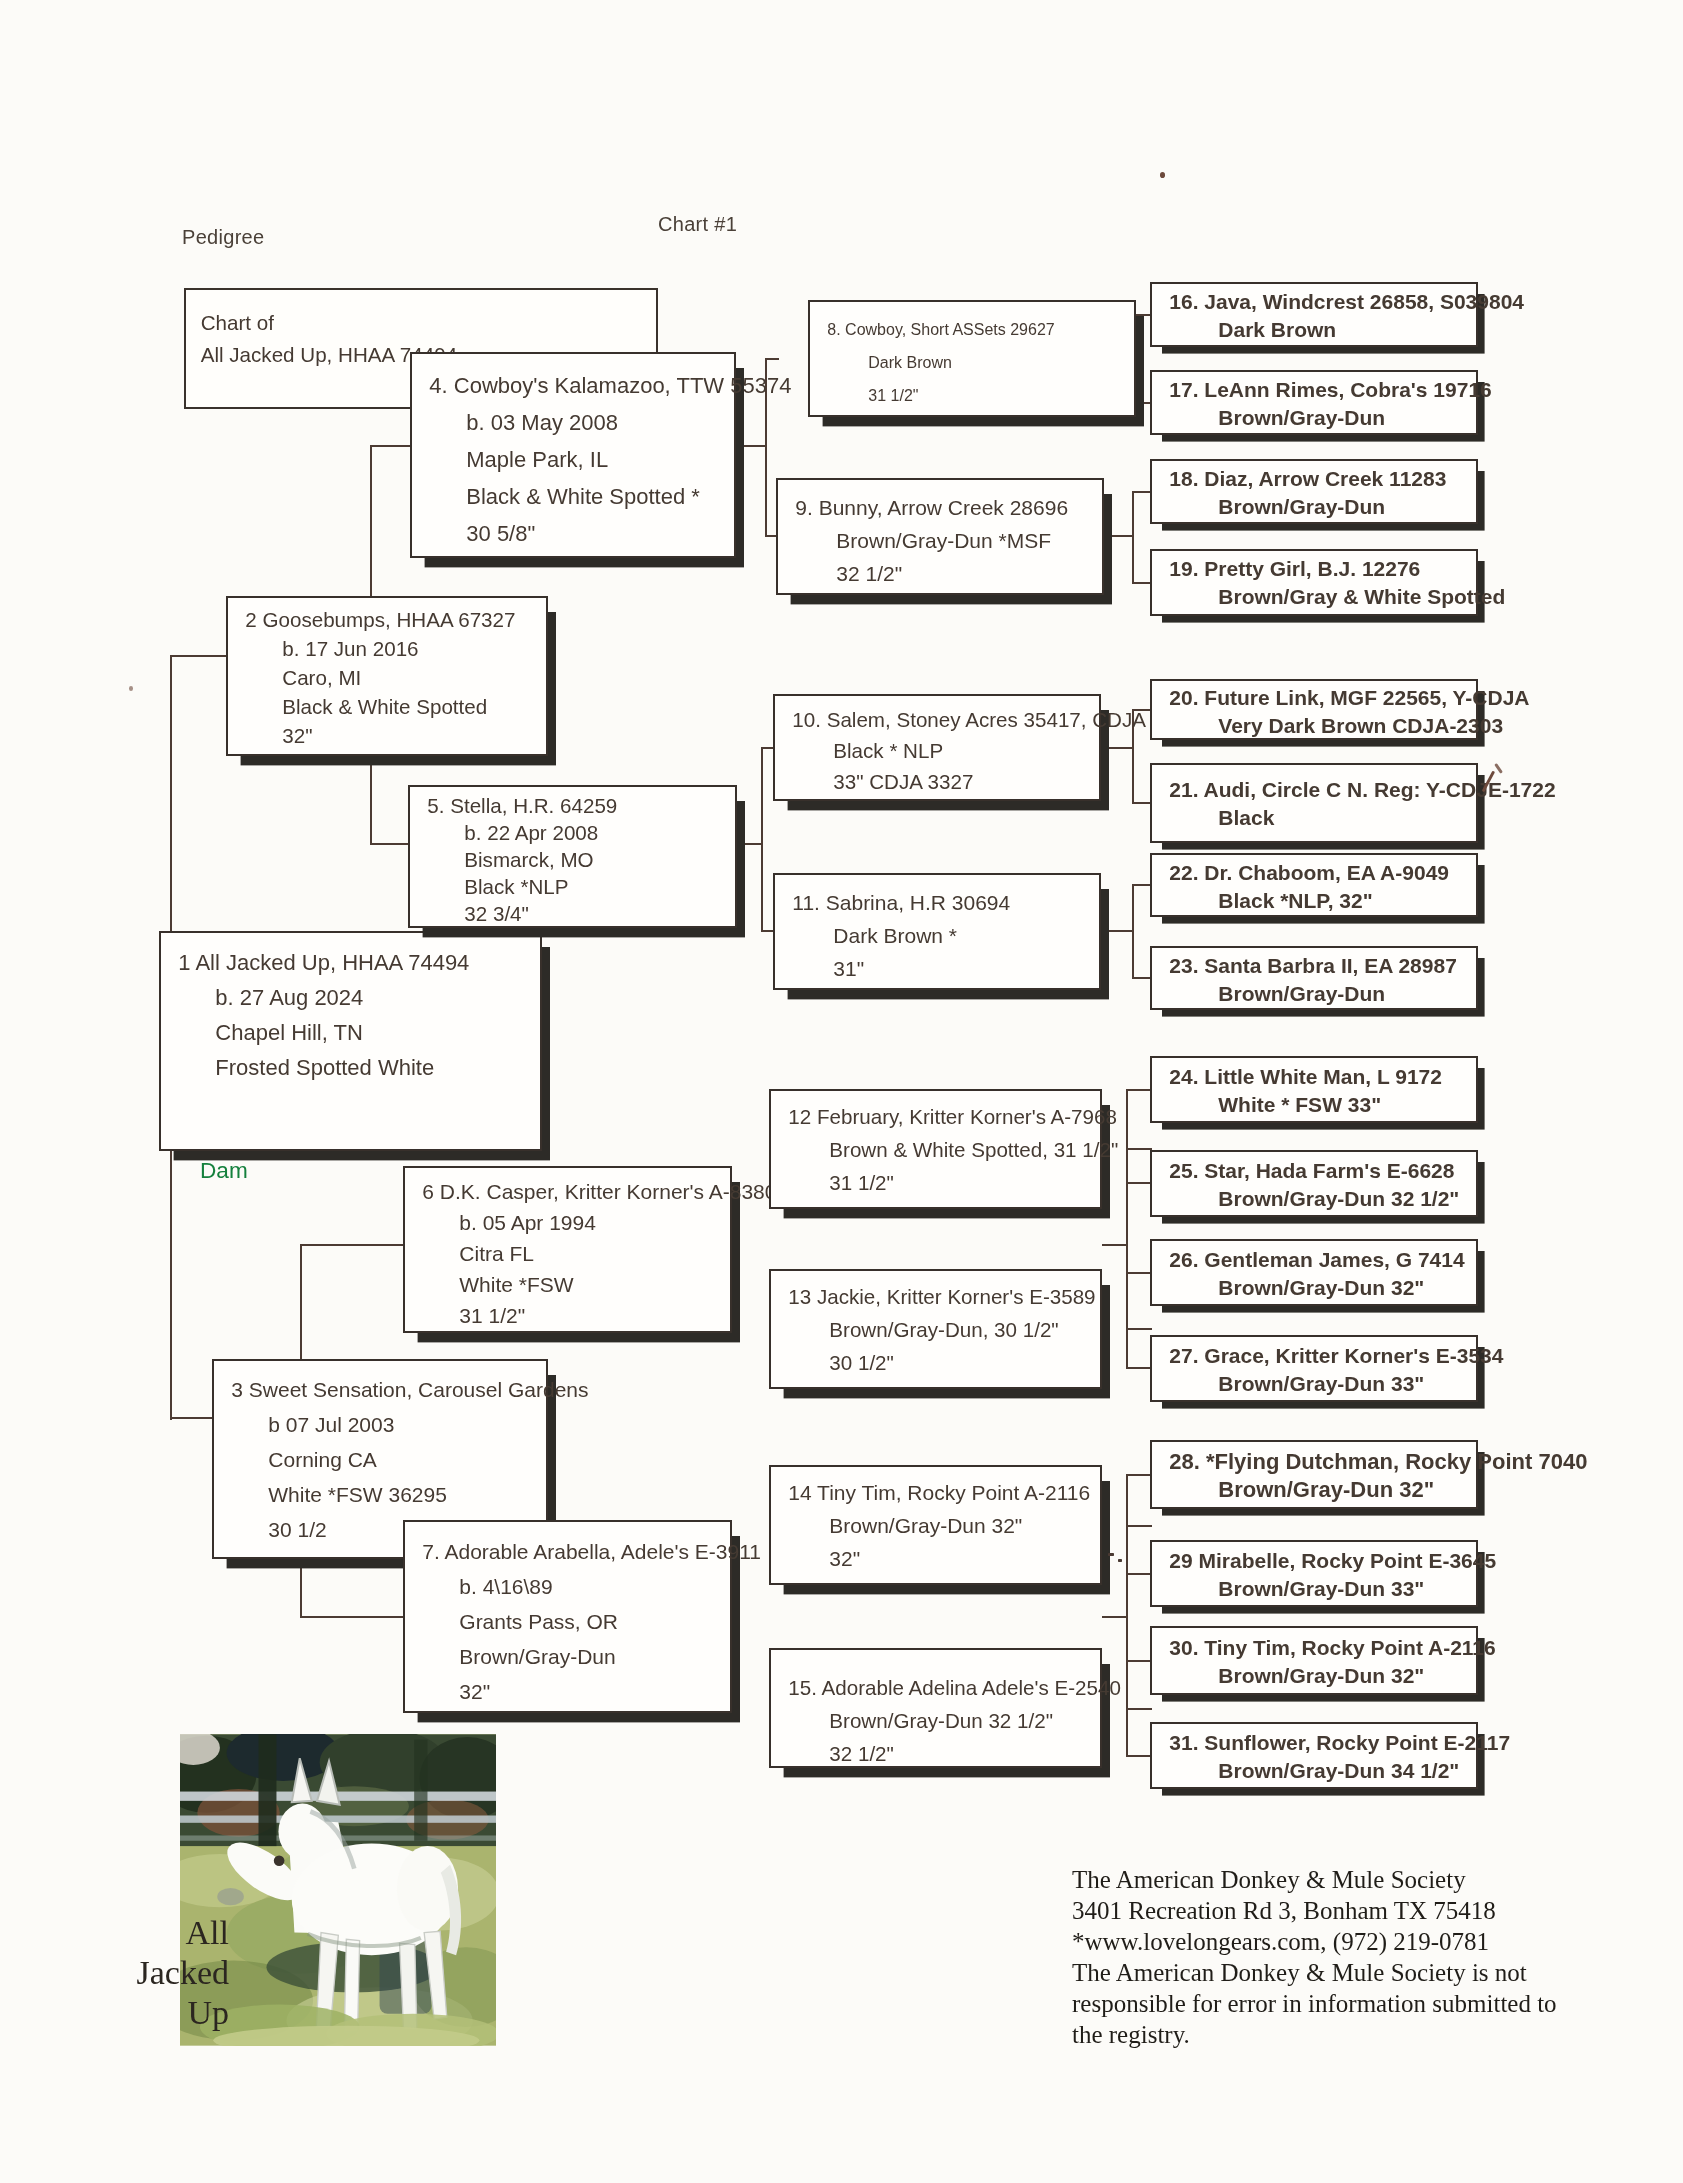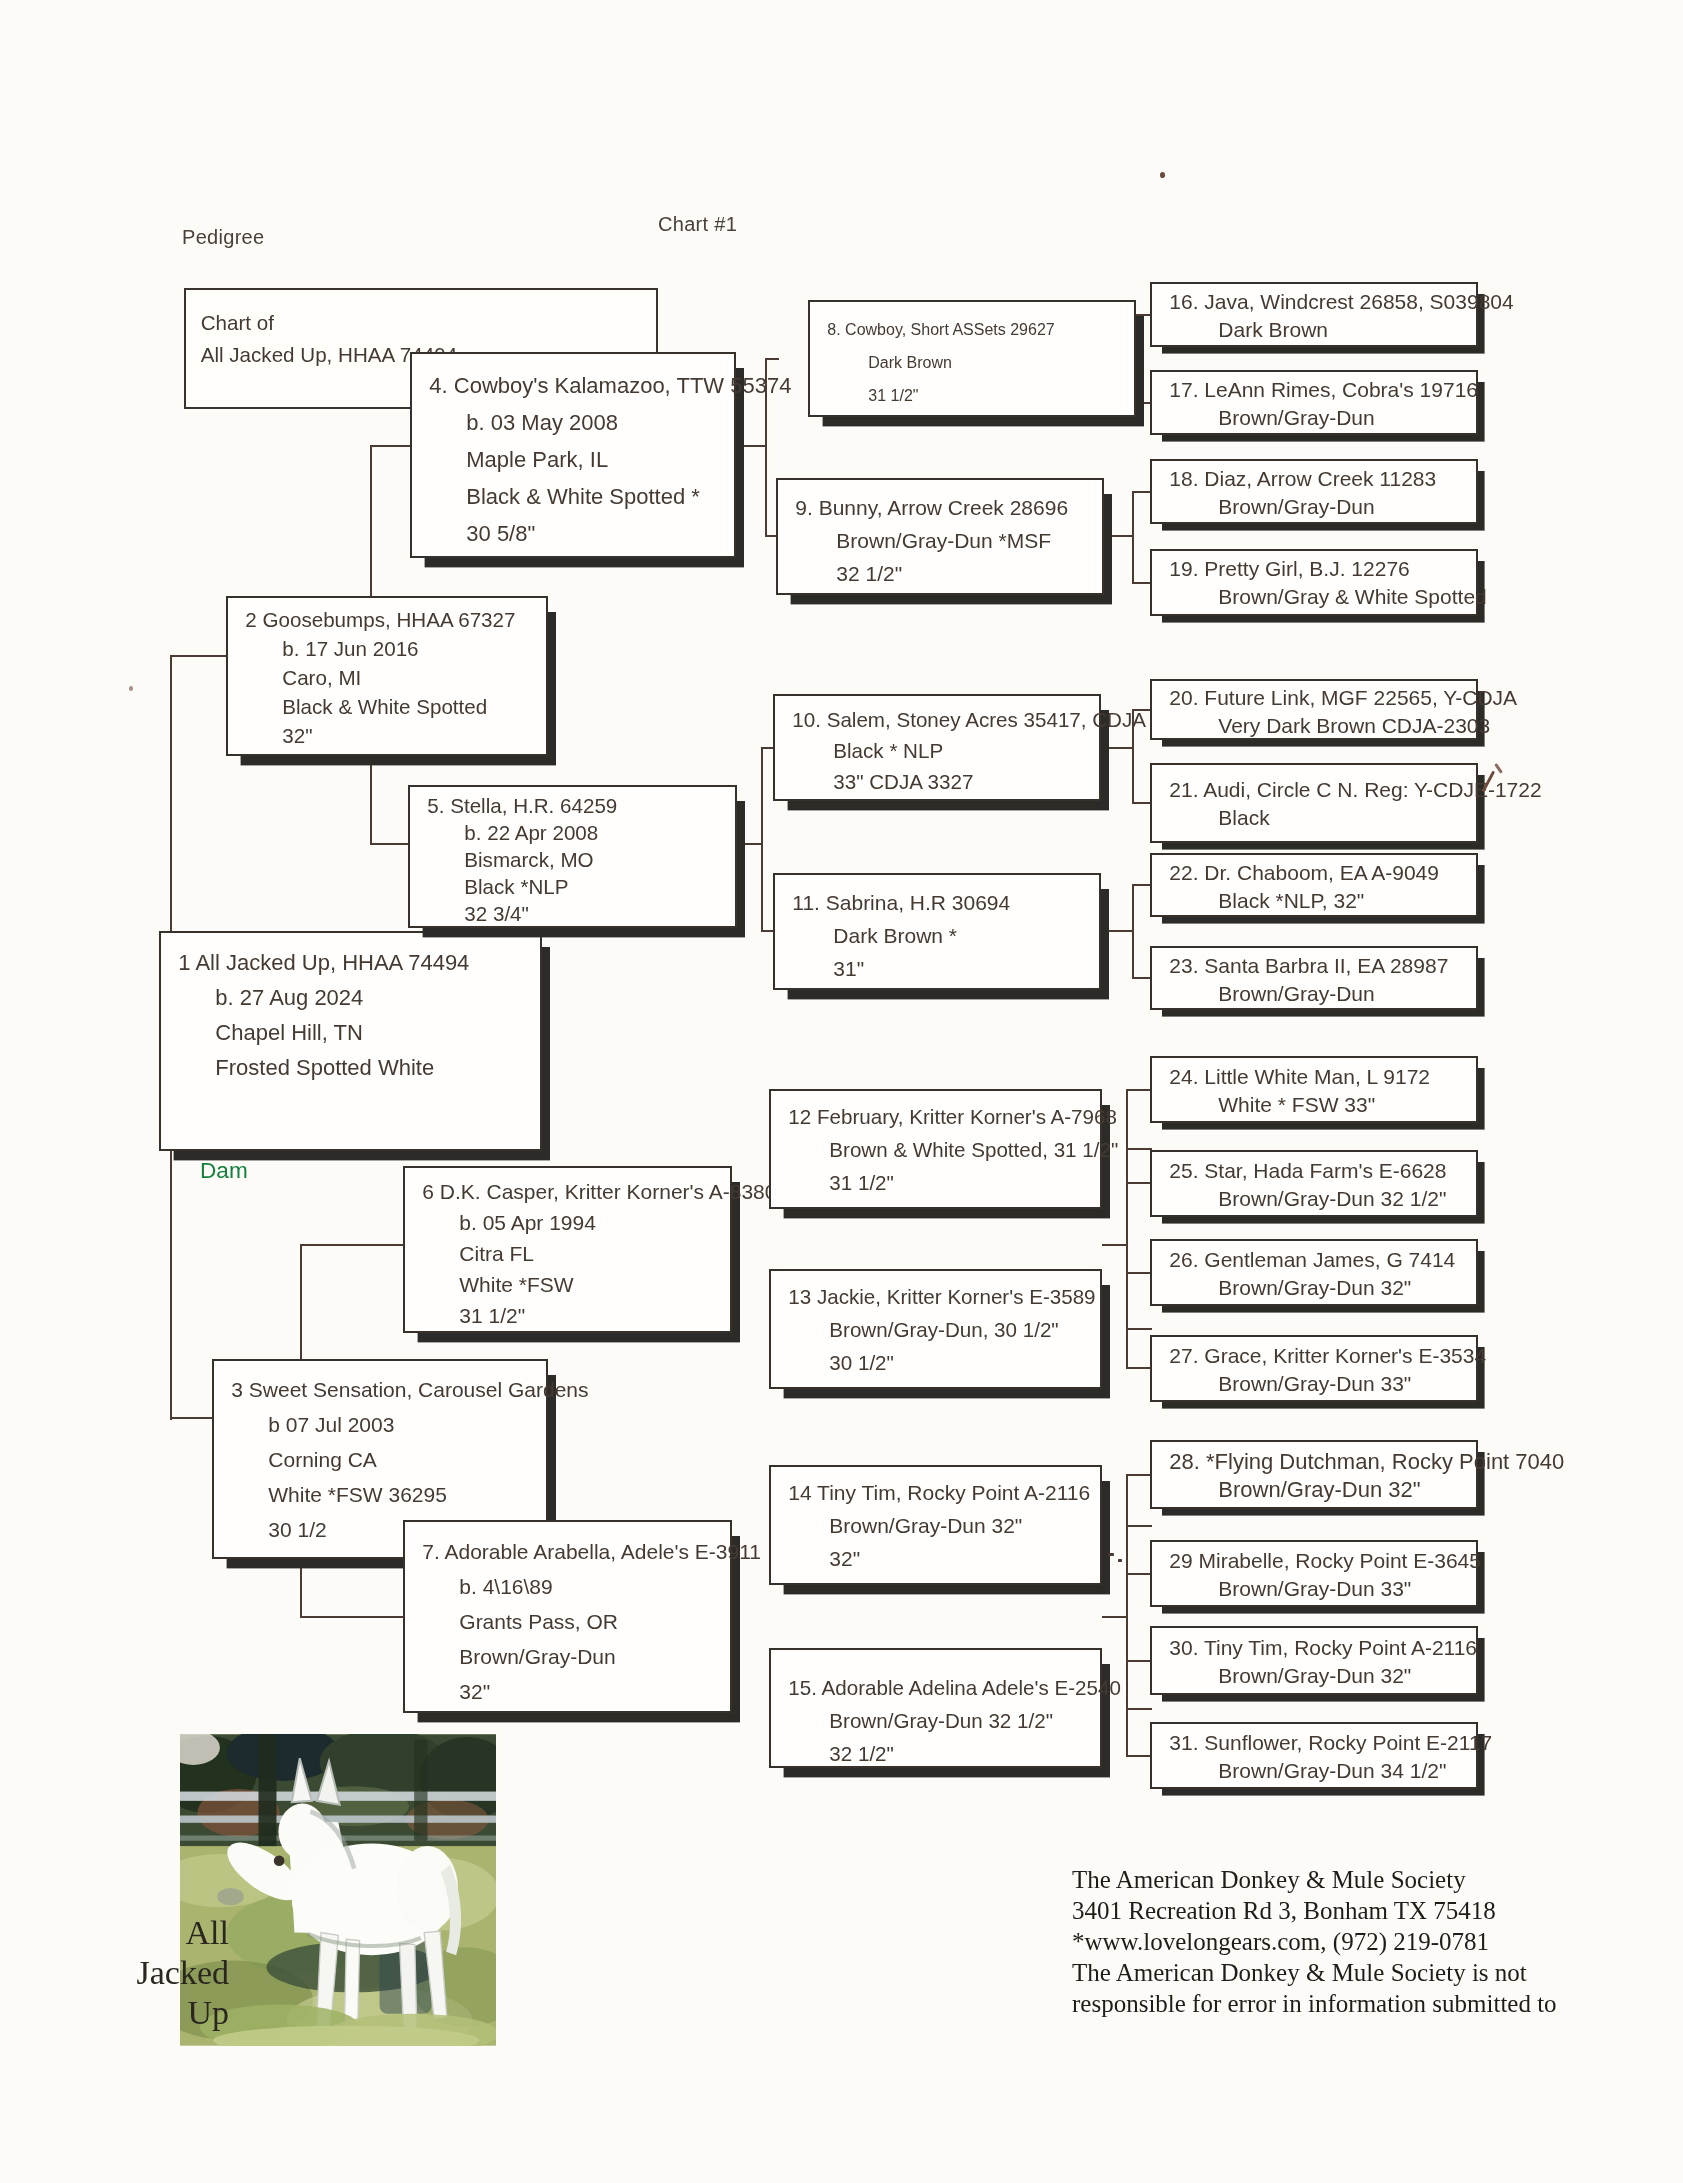--- a/index.html
+++ b/index.html
@@ -17,21 +17,21 @@
     border:2px solid #3a322c;background:#fffefb;
     padding:17.3px 0 0 14.7px;font-size:20.6px;line-height:32px;color:#453a32;
   }
   
   .gbox{
     position:absolute;background:#fffefc;border:2px solid #38302b;
     box-shadow:11.3px 12.7px 0 -3.3px #2d2b27;
     box-sizing:border-box;padding-left:17.3px;padding-right:4px;
     color:#453a32;
   }
-  .gbox.sm{box-shadow:9.3px 9.3px 0 -2.7px #2d2b27;}
+  .gbox.sm{box-shadow:9.3px 9.3px 0 -2.7px #2d2b27;font-weight:bold;}
   .bline{white-space:nowrap;}
   
   .conn{position:absolute;background:#4c3b33;}
   
   .footer{
     position:absolute;left:1072px;top:1864px;width:599px;
     font-family:"Liberation Serif", serif;font-size:25px;line-height:31px;color:#201d18;
   }
   .caption{
     position:absolute;left:119px;top:1913px;width:110px;text-align:right;
@@ -330,14 +330,15 @@
   <div>Jacked</div>
   <div>Up</div>
 </div>
 
 <div class="footer">
   <div>The American Donkey &amp; Mule Society</div>
   <div>3401 Recreation Rd 3, Bonham TX 75418</div>
   <div>*www.lovelongears.com,  (972) 219-0781</div>
   <div>The American Donkey &amp; Mule Society is not</div>
   <div>responsible for error in information submitted to</div>
+  <div>the registry.</div>
 </div>
 
 
 </body></html>

